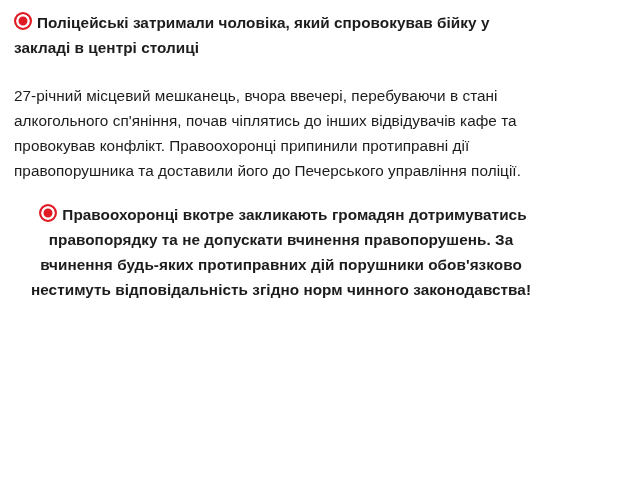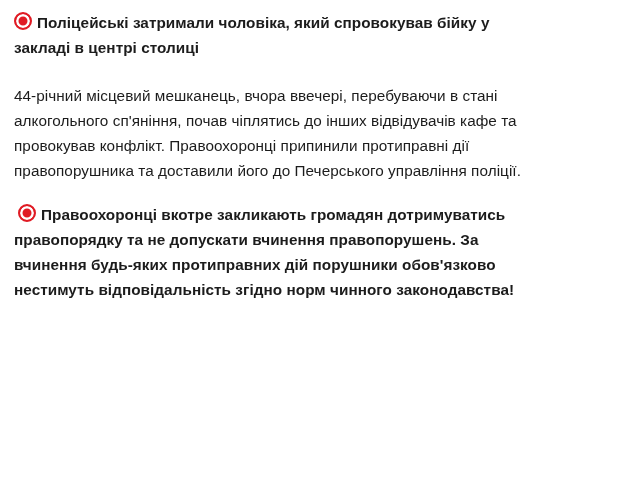--- a/index.html
+++ b/index.html
@@ -29,20 +29,21 @@
     letter-spacing: 0.05px;
   }
   .para.bold {
     font-weight: bold;
   }
   .para.headline {
     margin-bottom: 23px;
   }
   .para.last {
     margin-bottom: 0;
+    text-align: center;
   }
   .bullet-icon {
     display: inline-block;
     width: 14px;
     height: 14px;
     border-radius: 50%;
     background: #e01b24;
     border: 2.5px solid #e01b24;
     box-shadow: inset 0 0 0 2.5px #ffffff;
     position: relative;
@@ -57,21 +58,21 @@
 </head>
 <body>
 
 <div class="page">
 
   <p class="para bold headline">
     <span class="bullet-icon"></span><span>Поліцейські затримали чоловіка, який спровокував бійку у закладі в центрі столиці</span>
   </p>
 
   <p class="para">
-    <span>44-річний місцевий мешканець, вчора ввечері, перебуваючи в стані алкогольного сп'яніння, почав чіплятись до інших відвідувачів кафе та провокував конфлікт. Правоохоронці припинили протиправні дії правопорушника та доставили його до Печерського управління поліції.</span>
+    <span>27-річний місцевий мешканець, вчора ввечері, перебуваючи в стані алкогольного сп'яніння, почав чіплятись до інших відвідувачів кафе та провокував конфлікт. Правоохоронці припинили протиправні дії правопорушника та доставили його до Печерського управління поліції.</span>
   </p>
 
 
   <p class="para bold last">
     <span class="bullet-icon indent"></span><span>Правоохоронці вкотре закликають громадян дотримуватись правопорядку та не допускати вчинення правопорушень. За вчинення будь-яких протиправних дій порушники обов'язково нестимуть відповідальність згідно норм чинного законодавства!</span>
   </p>
 
 </div>
 
 </body></html>

